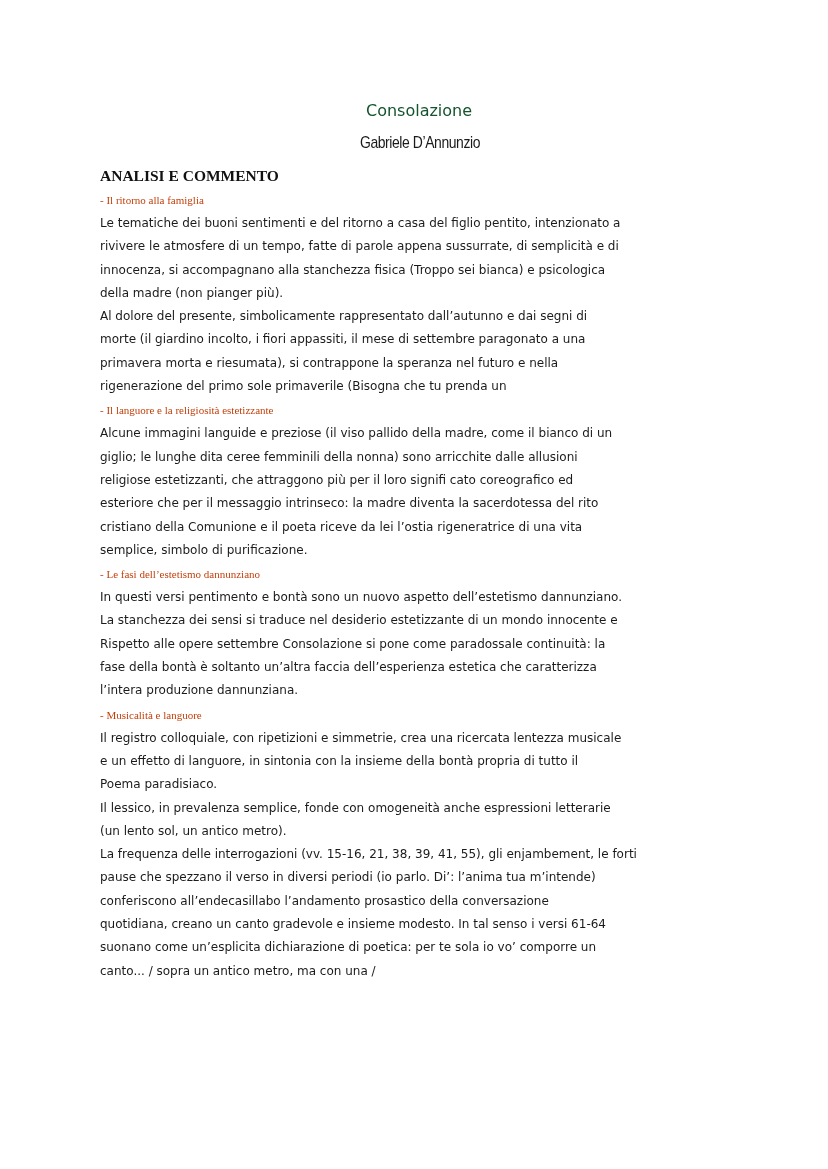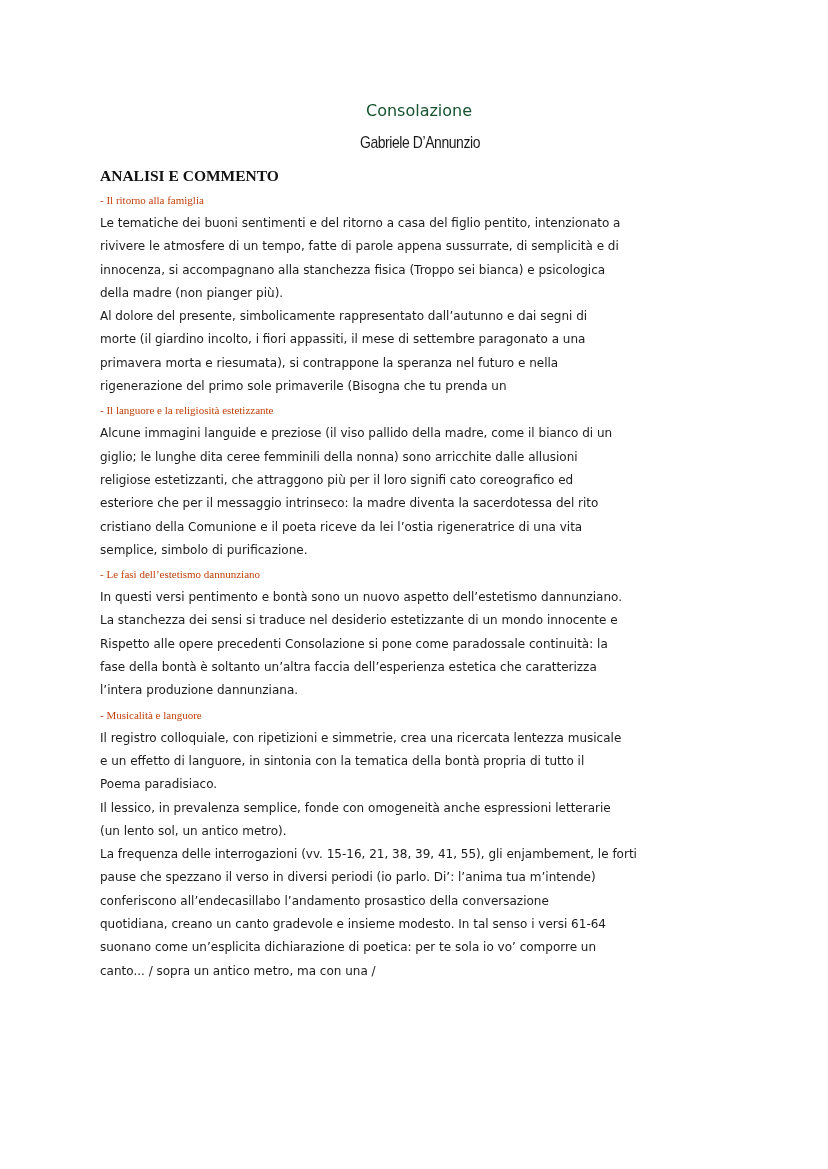--- a/index.html
+++ b/index.html
@@ -108,31 +108,31 @@
     </p>
   </div>
 
   <div>
     <div class="subheading">- Le fasi dell’estetismo dannunziano</div>
     <p class="para">
       <span class="line">In questi versi pentimento e bontà sono un nuovo aspetto dell’estetismo dannunziano.</span>
       <span class="line">La stanchezza dei sensi si traduce nel desiderio estetizzante di un mondo innocente e</span>
     </p>
     <p class="para">
-      <span class="line">Rispetto alle opere precedenti Consolazione si pone come paradossale continuità: la</span>
+      <span class="line">Rispetto alle opere settembre Consolazione si pone come paradossale continuità: la</span>
       <span class="line">fase della bontà è soltanto un’altra faccia dell’esperienza estetica che caratterizza</span>
       <span class="line">l’intera produzione dannunziana.</span>
     </p>
   </div>
 
   <div>
     <div class="subheading">- Musicalità e languore</div>
     <p class="para">
       <span class="line">Il registro colloquiale, con ripetizioni e simmetrie, crea una ricercata lentezza musicale</span>
-      <span class="line">e un effetto di languore, in sintonia con la tematica della bontà propria di tutto il</span>
+      <span class="line">e un effetto di languore, in sintonia con la insieme della bontà propria di tutto il</span>
       <span class="line">Poema paradisiaco.</span>
     </p>
     <p class="para">
       <span class="line">Il lessico, in prevalenza semplice, fonde con omogeneità anche espressioni letterarie</span>
       <span class="line">(un lento sol, un antico metro).</span>
     </p>
     <p class="para">
       <span class="line">La frequenza delle interrogazioni (vv. 15-16, 21, 38, 39, 41, 55), gli enjambement, le forti</span>
       <span class="line">pause che spezzano il verso in diversi periodi (io parlo. Di’: l’anima tua m’intende)</span>
       <span class="line">conferiscono all’endecasillabo l’andamento prosastico della conversazione</span>

